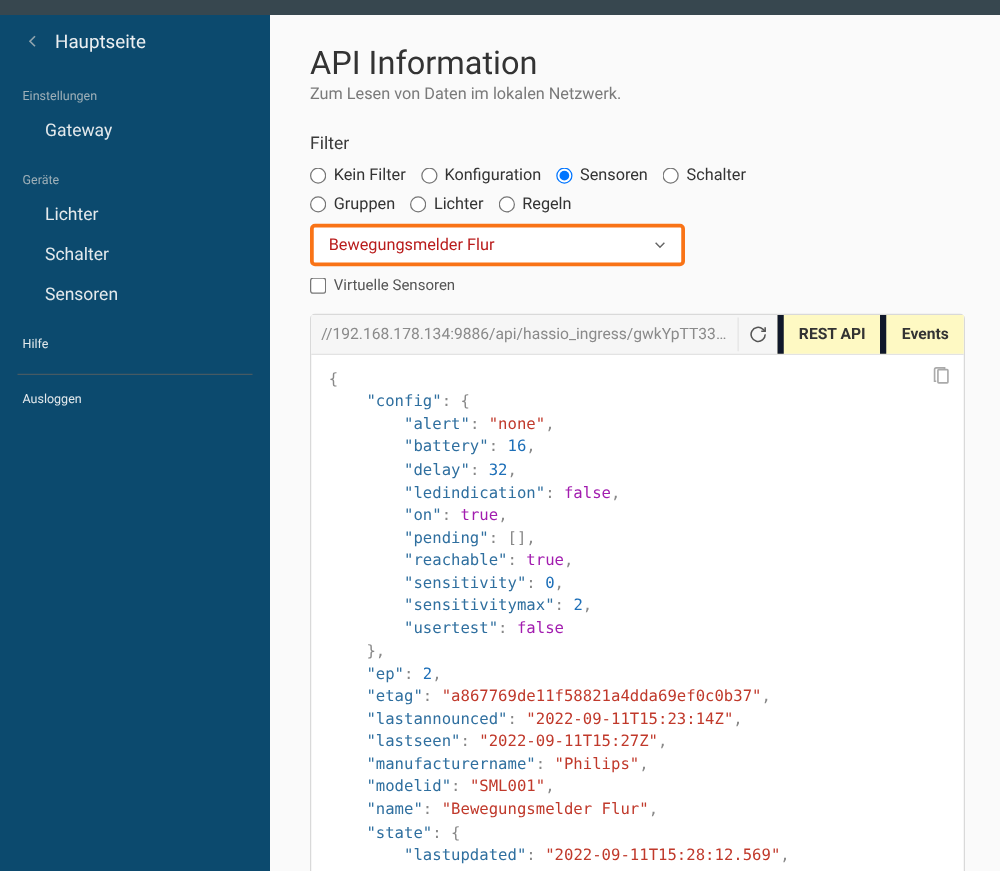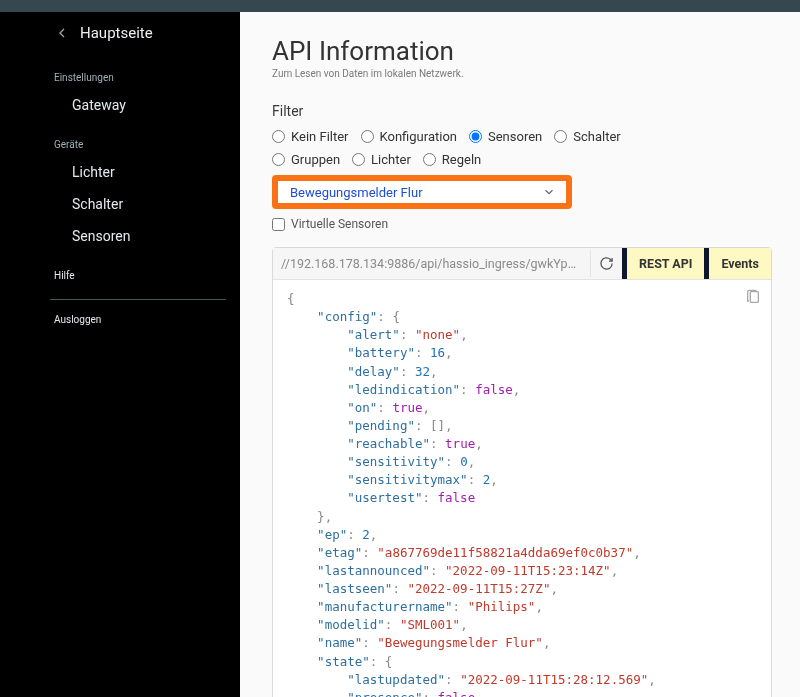--- a/index.html
+++ b/index.html
@@ -4,46 +4,45 @@
 <style>
   * { box-sizing: border-box; }
   html, body { margin:0; padding:0; font-family: -apple-system, "Segoe UI", Roboto, Helvetica, Arial, sans-serif; }
   body { width:800px; height:697px; overflow:hidden; background:#fff; }
 
   .topbar { height:12px; background:#37474f; width:100%; }
 
   .app { display:flex; height:685px; }
 
   .sidebar {
-    width:240px; background:#000000; color:#cfd8dc; padding-top:8px;
+    width:216px; background:#0c4a6e; color:#cfd8dc; padding-top:8px;
     flex-shrink:0;
-    padding-left:36px;
   }
   .side-back { display:flex; align-items:center; gap:10px; padding:4px 16px 12px 18px; color:#eceff1; font-size:15px; cursor:pointer; }
   .side-back svg { stroke:#90a4ae; }
   .side-group-title { padding:18px 18px 6px 18px; color:#9fb0b8; font-size:10px; }
   .side-item { padding:8px 18px 8px 36px; color:#e3e9ec; font-size:14px; cursor:pointer; }
   .side-sep { border-top:1px solid #465a63; margin:12px 14px 0 14px; }
 
   .main { flex:1; background:#fafafa; overflow:hidden; display:flex; flex-direction:column; }
   .content { padding:24px 28px 0 32px; }
 
   h1 { margin:0; font-weight:400; font-size:26px; color:#333; }
-  .subtitle { margin:2px 0 0 0; font-size:10px; color:#7a7a7a; }
+  .subtitle { margin:2px 0 0 0; font-size:13px; color:#7a7a7a; }
 
   .filter-block { margin-top:24px; }
   .filter-label { font-size:14px; color:#3a3a3a; margin-bottom:10px; }
   .radio-row { display:flex; gap:12px; margin-bottom:8px; font-size:13px; color:#333; }
   .radio-item { display:flex; align-items:center; gap:6px; cursor:pointer; }
   .radio-item input { margin:0; }
 
   .select-box {
-    margin-top:6px; width:300px; height:34px; border:6px solid #f97316; border-radius:4px;
+    margin-top:6px; width:300px; height:34px; border:3px solid #f97316; border-radius:4px;
     display:flex; align-items:center; justify-content:space-between; padding:0 10px 0 12px;
-    font-size:13px; color:#1d4ed8; background:#fff; cursor:pointer;
+    font-size:13px; color:#b91c1c; background:#fff; cursor:pointer;
   }
   .select-box svg { stroke:#666; }
 
   .chk-row { margin-top:8px; display:flex; align-items:center; gap:6px; font-size:12px; color:#555; }
   .chk-row input { margin:0; }
 
   .panel { margin-top:16px; border:1px solid #d9d9d9; border-radius:4px; background:#fff; }
   .panel-head { display:flex; align-items:center; border-bottom:1px solid #e3e3e3; background:#f6f6f6; }
   .url-bar { flex:1; padding:8px 8px; font-size:12.5px; color:#8a8a8a; white-space:nowrap; overflow:hidden; text-overflow:ellipsis; font-family:inherit; }
   .head-btn { padding:8px 12px; font-size:12.5px; color:#333; border-left:5px solid #0f172a; cursor:pointer; background:#fef9c3; display:flex; align-items:center;font-weight:bold; }

